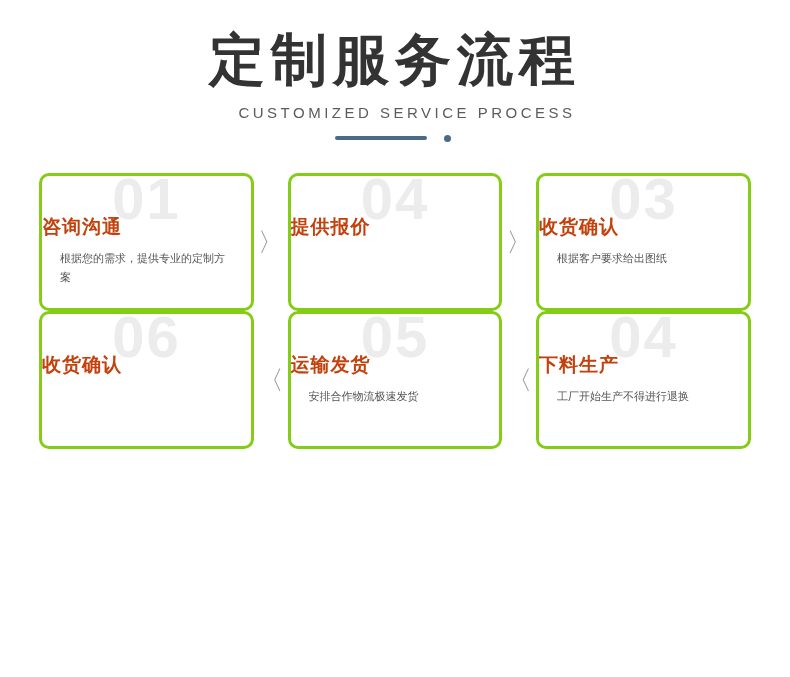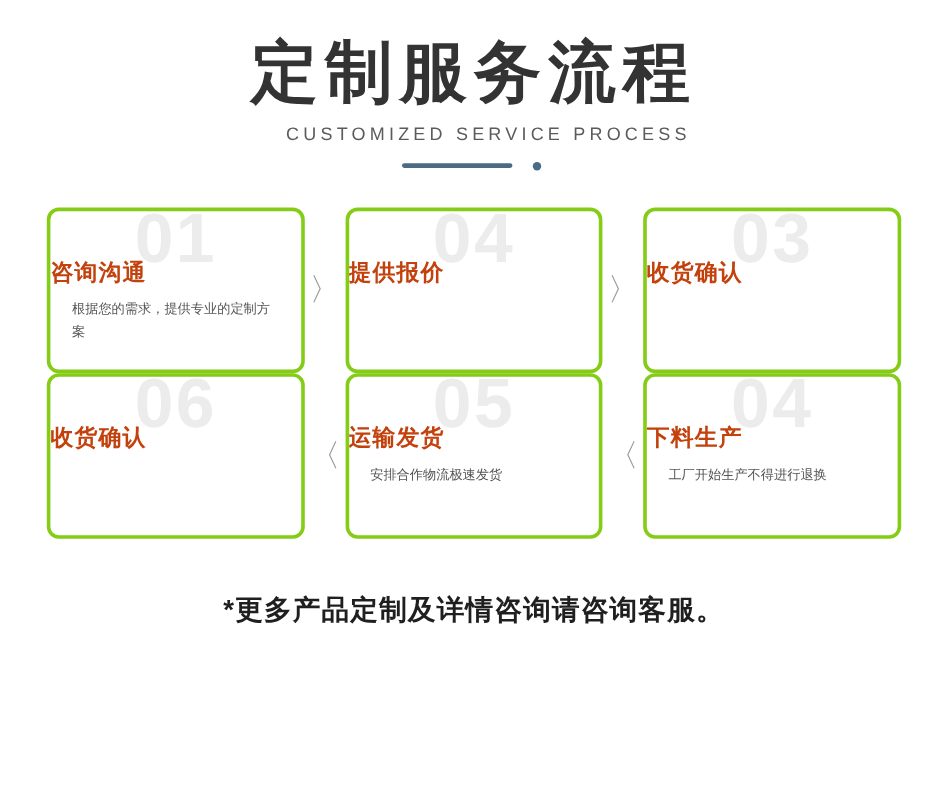--- a/index.html
+++ b/index.html
@@ -185,20 +185,21 @@
           <div class="card-title">提供报价</div>
         </div>
       </div>
 
       <div class="arrow">〉</div>
 
       <div class="card">
         <div class="card-num">03</div>
         <div class="card-body">
           <div class="card-title">收货确认</div>
+          <div class="card-desc">根据客户要求给出图纸</div>
         </div>
       </div>
 
     </div>
 
     <div class="arrow-down">∨</div>
 
     <div class="row">
 
       <div class="card">
@@ -225,15 +226,14 @@
         <div class="card-body">
           <div class="card-title">下料生产</div>
           <div class="card-desc">工厂开始生产不得进行退换</div>
         </div>
       </div>
 
     </div>
 
   </div>
 
-  <div class="footer">*更多产品定制及详情咨询请咨询客服。</div>
 
 </div>
 
 </body></html>

